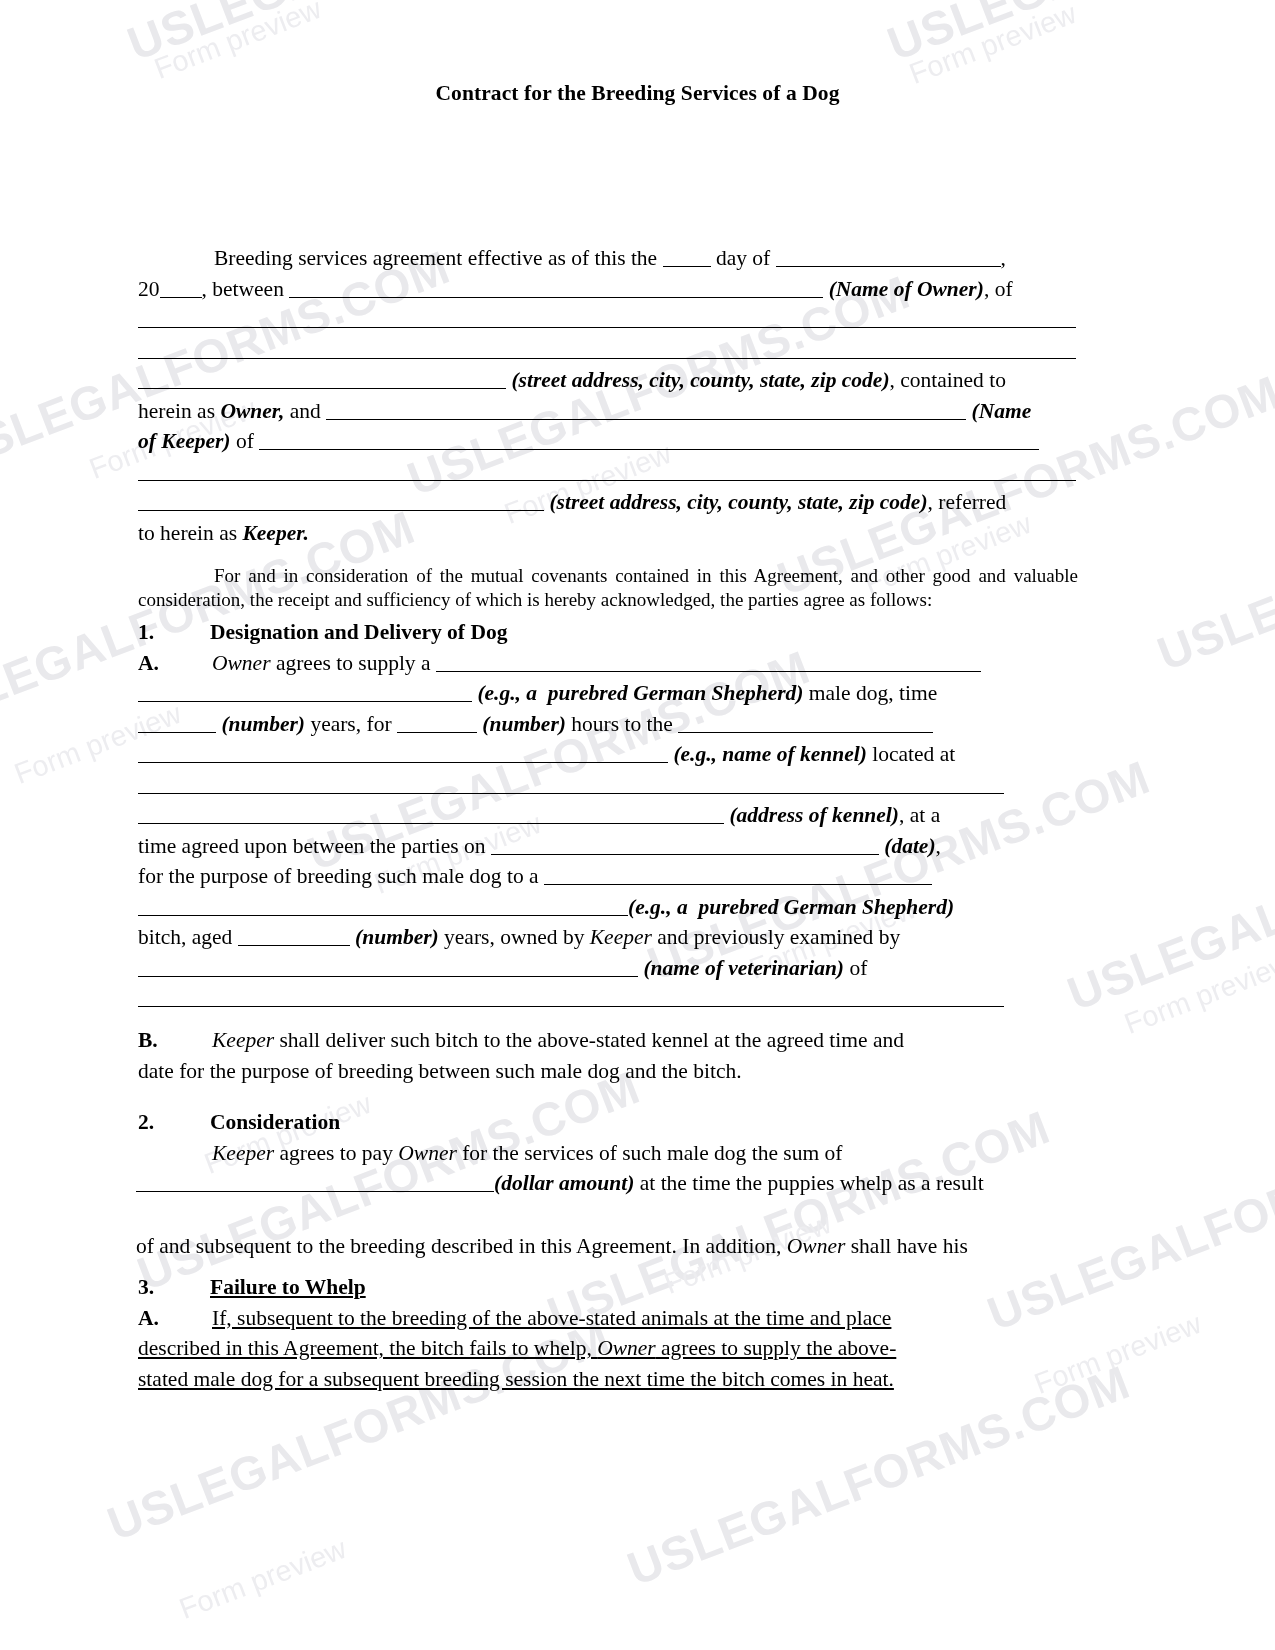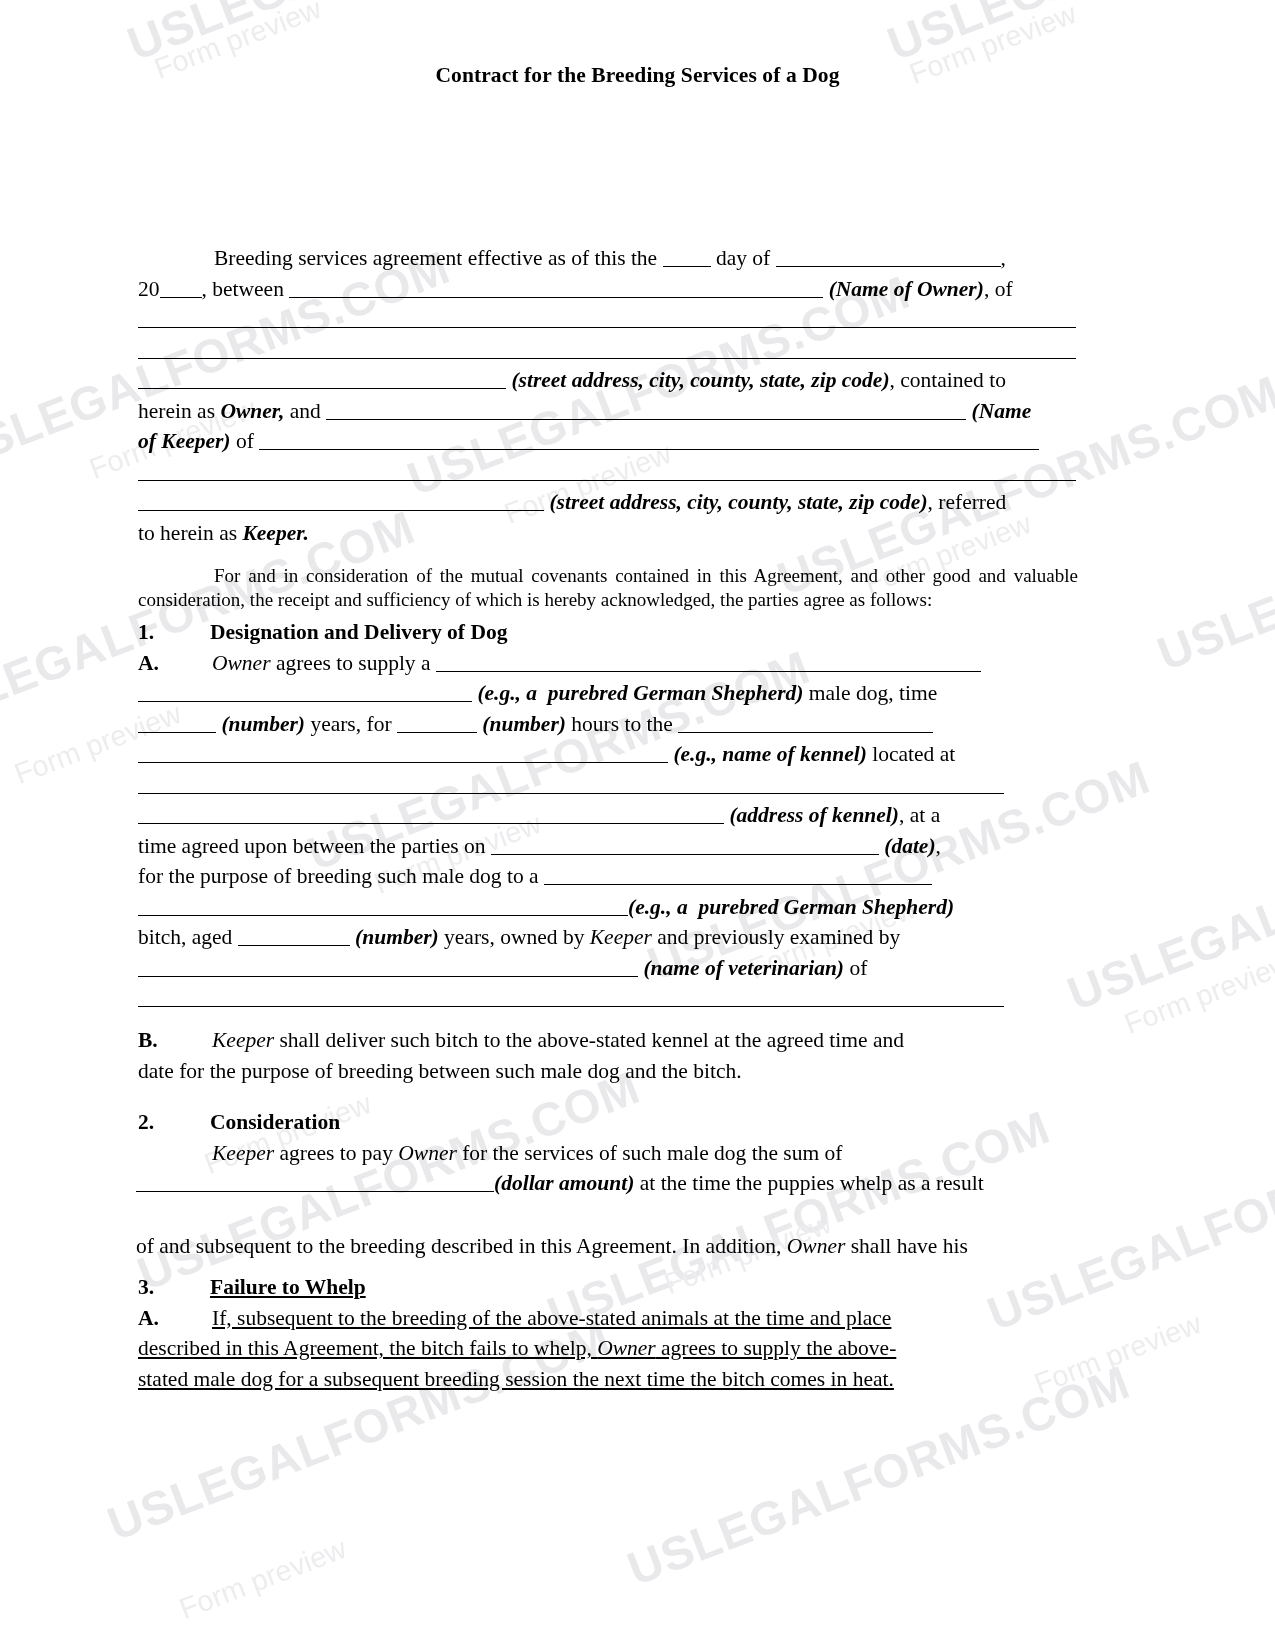--- a/index.html
+++ b/index.html
@@ -51,21 +51,21 @@
     position: relative;
     z-index: 2;
     padding: 0;
   }
 
   .doc-title {
     text-align: center;
     font-weight: bold;
     font-size: 21.5px;
     margin: 0;
-    padding-top: 63px;
+    padding-top: 81px;
     letter-spacing: .1px;
   }
 
   .block {
     position: absolute;
     left: 138px;
     width: 940px;
   }
 
   .ln {

